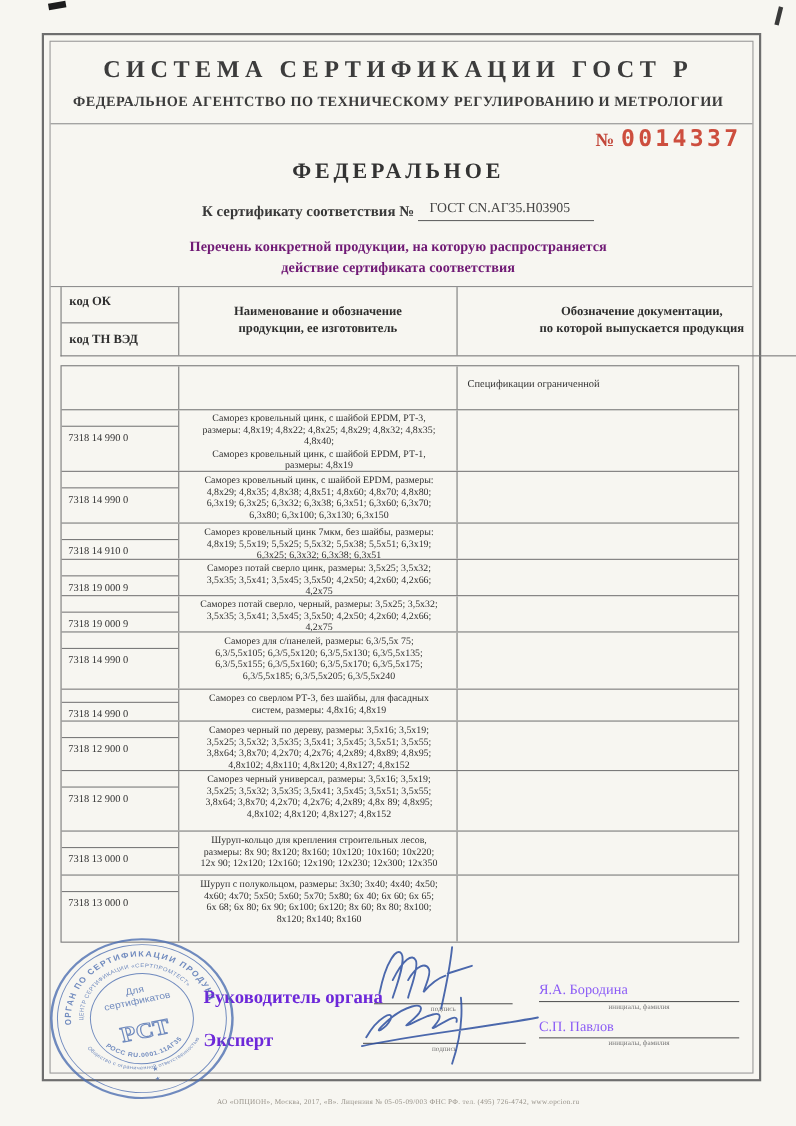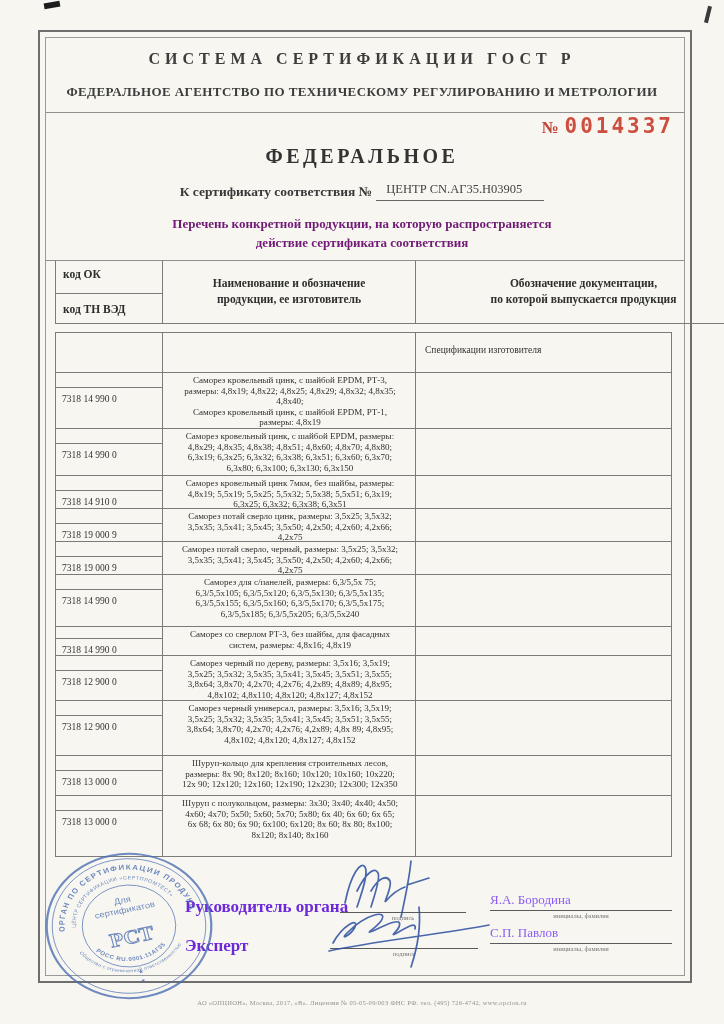--- a/index.html
+++ b/index.html
@@ -6,21 +6,21 @@
   body{width:724px;height:1024px;background:#f7f6f1;position:relative;
        font-family:"Liberation Serif", serif;color:#2e2e2e;overflow:hidden;}
   .abs{position:absolute;}
   
   .frame-outer{left:38px;top:30px;width:654px;height:953px;border:2px solid #6e6e6e;box-sizing:border-box;}
   .frame-inner{left:45px;top:37px;width:640px;height:939px;border:1px solid #9a9a9a;box-sizing:border-box;}
   .mark-tl{left:44px;top:2px;width:16px;height:6px;background:#1c1c1c;transform:rotate(-10deg);}
   .mark-tr{left:706px;top:6px;width:4px;height:17px;background:#3a3a3a;transform:rotate(14deg);}
   .hline{left:46px;width:638px;height:0;border-top:1px solid #8f8f8f;}
   
-  .h-system{left:46px;top:50px;width:632px;text-align:center;font-size:16px;font-weight:bold;
+  .h-system{left:46px;top:50px;width:632px;text-align:center;font-size:22px;font-weight:bold;
             letter-spacing:5px;color:#3c3c3c;}
   .h-agency{left:46px;top:84px;width:632px;text-align:center;font-size:13px;font-weight:bold;
             letter-spacing:0.4px;color:#3c3c3c;}
   
   .form-no{top:114px;right:50px;display:flex;align-items:baseline;gap:6px;}
   .form-no .nsign{font-size:17px;font-weight:bold;color:#c2473a;}
   .form-no .digits{font-family:"DejaVu Sans Mono",monospace;font-size:21px;color:#cd4e3e;
                    letter-spacing:3px;font-weight:bold;}
   .title{left:46px;top:145px;width:632px;text-align:center;font-size:20px;font-weight:bold;
          letter-spacing:3.5px;color:#333;}
@@ -73,21 +73,21 @@
 <div class="abs hline" style="top:112px"></div>
 
 <div class="abs form-no">
   <span class="nsign">№</span>
   <span class="digits">0014337</span>
 </div>
 
 <div class="abs title">ФЕДЕРАЛЬНОЕ</div>
 <div class="abs certline">
   <span class="lbl">К сертификату соответствия №</span>
-  <span class="val">ЦЕНТР CN.АГ35.Н03905</span>
+  <span class="val">ГОСТ CN.АГ35.Н03905</span>
 </div>
 <div class="abs scope">Перечень конкретной продукции,  на которую распространяется
 действие сертификата соответствия</div>
 <div class="abs hline" style="top:260px"></div>
 
 <div class="abs thead">
   <div class="c1">
     <div class="a">код ОК</div>
     <div class="b">код ТН ВЭД</div>
   </div>
@@ -97,21 +97,21 @@
 по которой выпускается продукция</div>
 </div>
 
 <div class="abs tbody">
   <div class="r first" style="height:40px">
     <div class="rc1">
         <div class="strip">034-2014 (КПЕС 2008)
 25.94.1</div>
       </div>
     <div class="rc2"></div>
-    <div class="rc3" style="padding-top:12px">Спецификации изготовителя</div>
+    <div class="rc3" style="padding-top:12px">Спецификации ограниченной</div>
   </div>
   <div class="r" style="height:56px">
     <div class="rc1">
         <div class="strip"></div>
         <div class="code">7318 14 990 0</div>
       </div>
     <div class="rc2">Саморез кровельный цинк, с шайбой EPDM, РТ-3,
 размеры: 4,8х19; 4,8х22; 4,8х25; 4,8х29; 4,8х32; 4,8х35;
 4,8х40;
 Саморез кровельный цинк, с шайбой EPDM, РТ-1,

